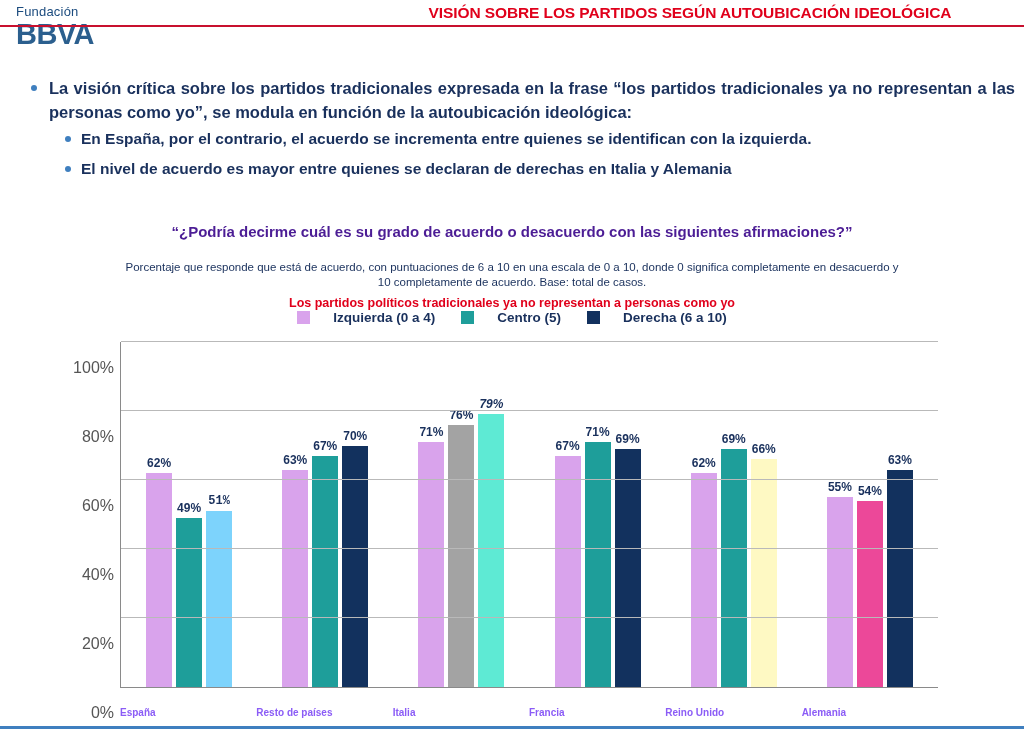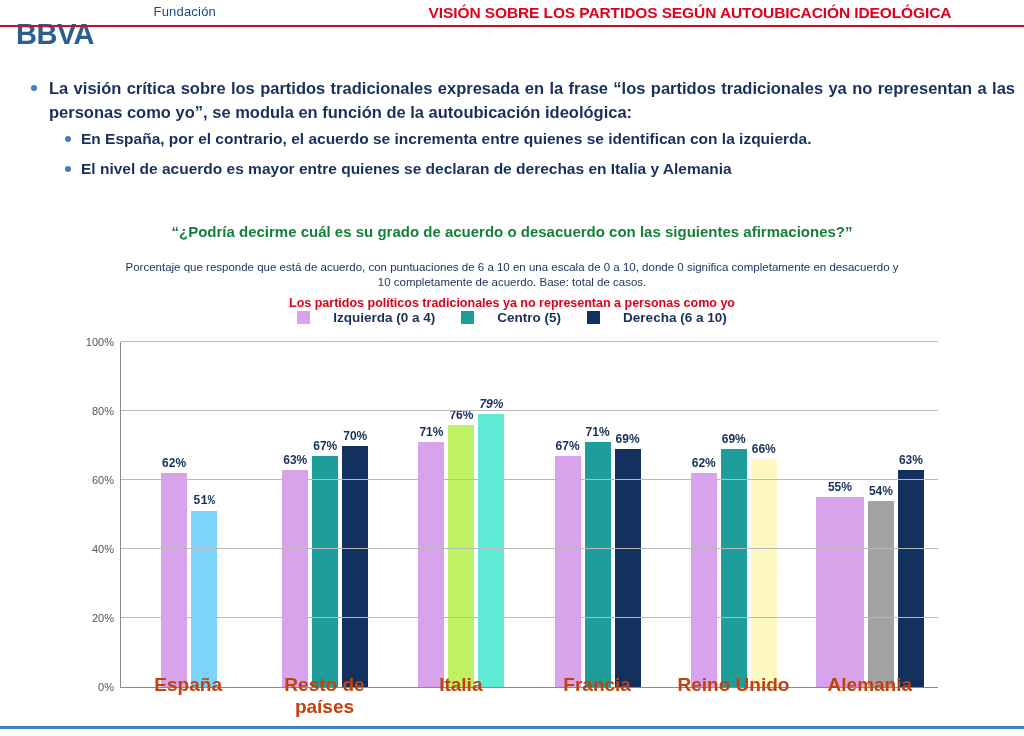--- a/index.html
+++ b/index.html
@@ -20,21 +20,20 @@
     position: absolute;
     left: 16px;
     top: 4px;
     width: 200px;
   }
   .logo-fundacion {
     color: #1b4b7e;
     font-size: 13px;
     letter-spacing: 0.2px;
     line-height: 15px;
-    text-align: right;
   }
   .logo-bbva {
     color: #2b5f8e;
     font-size: 29px;
     font-weight: bold;
     letter-spacing: -0.5px;
     line-height: 31px;
   }
 
   .header-title {
@@ -106,21 +105,21 @@
 
   
   .chart-head {
     position: absolute;
     left: 62px;
     top: 222px;
     width: 900px;
     text-align: center;
   }
   .q-title {
-    color: #15803d;
+    color: #4c1d95;
     font-size: 15px;
     font-weight: bold;
     line-height: 20px;
   }
   .q-sub {
     color: #19305c;
     font-size: 11.5px;
     line-height: 15px;
     margin-top: 18px;
     padding: 0 60px;
@@ -178,23 +177,24 @@
     position: absolute;
     left: 0;
     right: 0;
     border-top: 1px solid #b9b9b9;
   }
   .ytick {
     position: absolute;
     right: 100%;
     transform: translateY(-50%);
     margin-right: 7px;
-    font-size: 11px;
+    font-size: 16px;
     color: #555;
     white-space: nowrap;
+    margin-top: 26px;
   }
   .groups {
     position: absolute;
     left: 0;
     right: 0;
     bottom: 0;
     top: 0;
     display: flex;
   }
   .group {
@@ -221,23 +221,22 @@
   }
   .cat-labels {
     position: absolute;
     left: 52px;
     right: 10px;
     bottom: -30px;
     display: flex;
   }
   .cat {
     flex: 1 1 0;
-    text-align: center;
-    color: #c2410c;
-    font-size: 19px;
+    color: #8b5cf6;
+    font-size: 10px;
     font-weight: bold;
   }
 
   .bottom-rule {
     position: absolute;
     left: 0;
     top: 726px;
     width: 1024px;
     height: 3px;
     background: #3f7fbf;
@@ -281,40 +280,43 @@
     </div>
   </div>
 
 <div class="plot-wrap">
   <div class="plot-area" id="plot-area">
     <div class="groups" id="groups">
         <div class="group">
           <div class="bar" style="background: rgb(217, 163, 236); height: 62%;">
             <span class="bar-label">62%</span>
           </div>
+          <div class="bar" style="background: rgb(30, 158, 154); height: 49%;">
+            <span class="bar-label">49%</span>
+          </div>
           <div class="bar" style="background: #7dd3fc; height: 51%; font-family: Liberation Mono, monospace;">
             <span class="bar-label">51%</span>
           </div>
         </div>
         <div class="group">
           <div class="bar" style="background: rgb(217, 163, 236); height: 63%;">
             <span class="bar-label">63%</span>
           </div>
           <div class="bar" style="background: rgb(30, 158, 154); height: 67%;">
             <span class="bar-label">67%</span>
           </div>
           <div class="bar" style="background: rgb(18, 49, 94); height: 70%;">
             <span class="bar-label">70%</span>
           </div>
         </div>
         <div class="group">
           <div class="bar" style="background: rgb(217, 163, 236); height: 71%;">
             <span class="bar-label">71%</span>
           </div>
-          <div class="bar" style="background: #bef264; height: 76%;">
+          <div class="bar" style="background: #a3a3a3; height: 76%;">
             <span class="bar-label">76%</span>
           </div>
           <div class="bar" style="background: #5eead4; height: 79%; font-style: italic;">
             <span class="bar-label">79%</span>
           </div>
         </div>
         <div class="group">
           <div class="bar" style="background: rgb(217, 163, 236); height: 67%;">
             <span class="bar-label">67%</span>
           </div>
@@ -330,24 +332,24 @@
             <span class="bar-label">62%</span>
           </div>
           <div class="bar" style="background: rgb(30, 158, 154); height: 69%;">
             <span class="bar-label">69%</span>
           </div>
           <div class="bar" style="background: #fef9c3; height: 66%;">
             <span class="bar-label">66%</span>
           </div>
         </div>
         <div class="group">
-          <div class="bar" style="background: rgb(217, 163, 236); height: 55%; padding-left: 22px;">
+          <div class="bar" style="background: rgb(217, 163, 236); height: 55%;">
             <span class="bar-label">55%</span>
           </div>
-          <div class="bar" style="background: #a3a3a3; height: 54%;">
+          <div class="bar" style="background: #ec4899; height: 54%;">
             <span class="bar-label">54%</span>
           </div>
           <div class="bar" style="background: rgb(18, 49, 94); height: 63%;">
             <span class="bar-label">63%</span>
           </div>
         </div>
       </div>
   <div class="gridline" style="bottom: 0%; border-top: none;">
         <span class="ytick">0%</span>
       </div>

